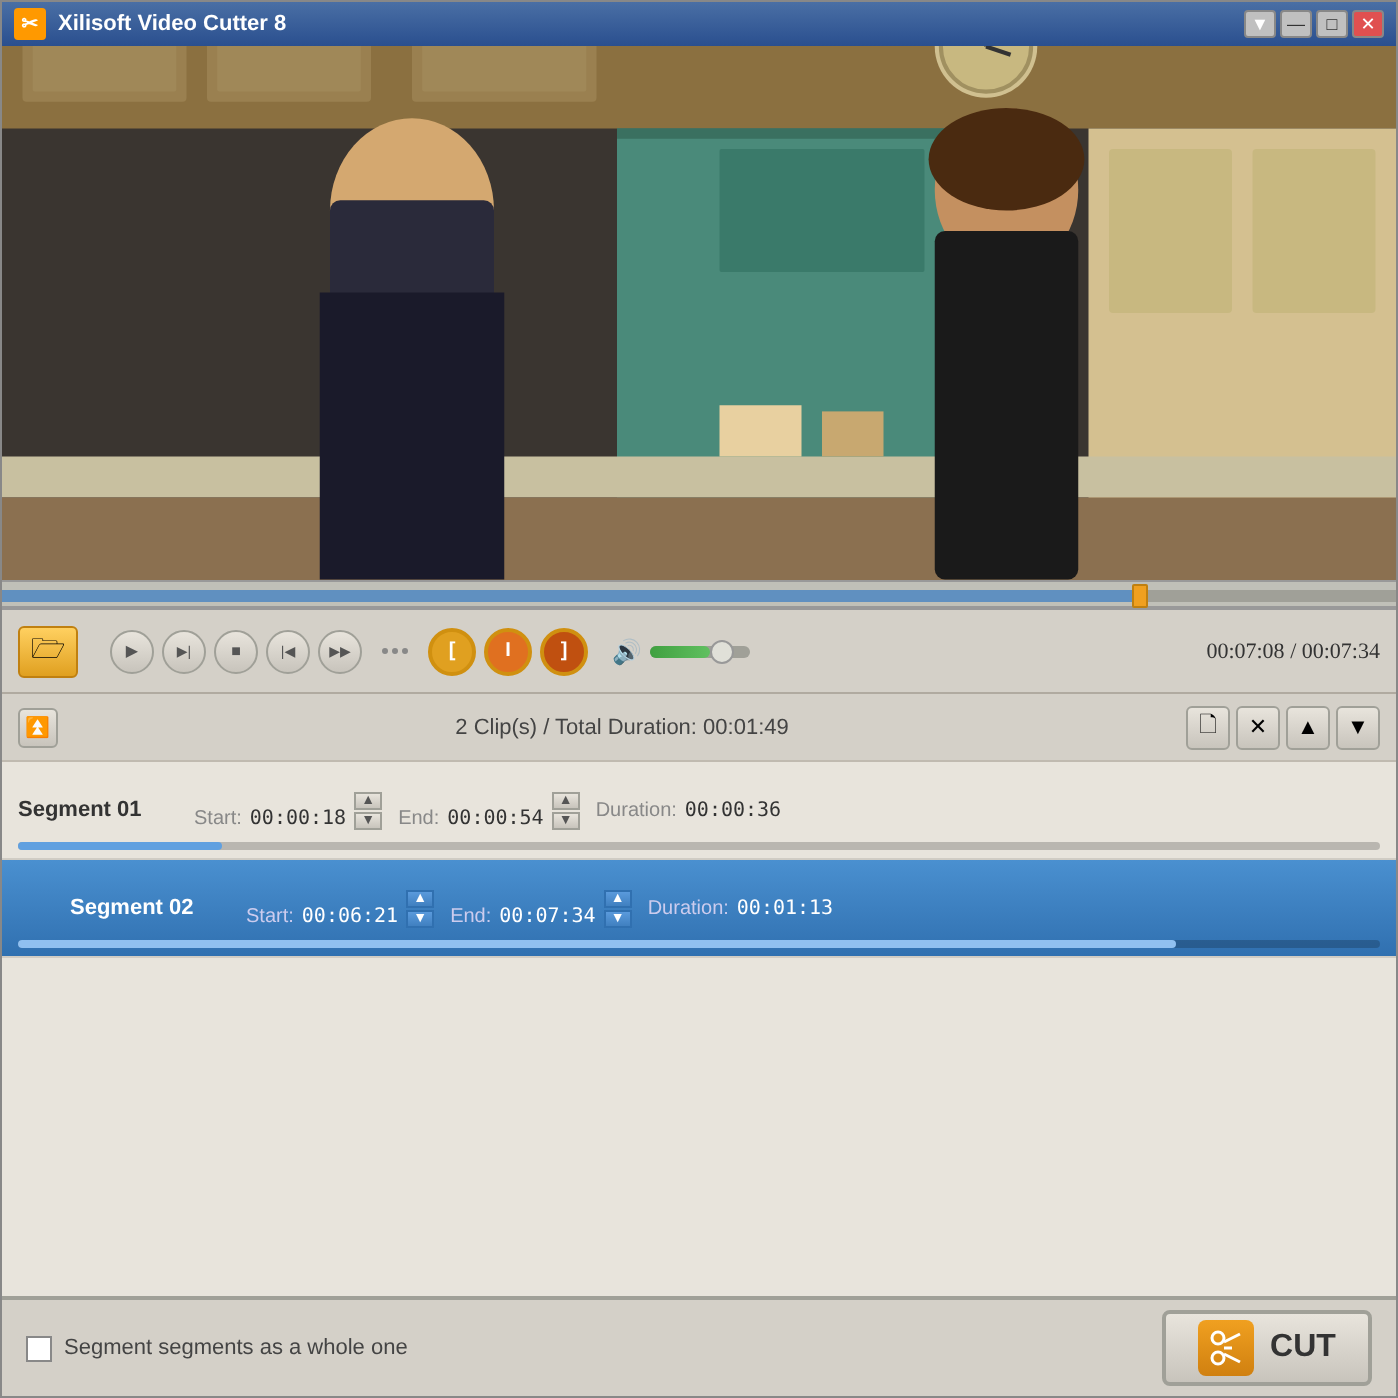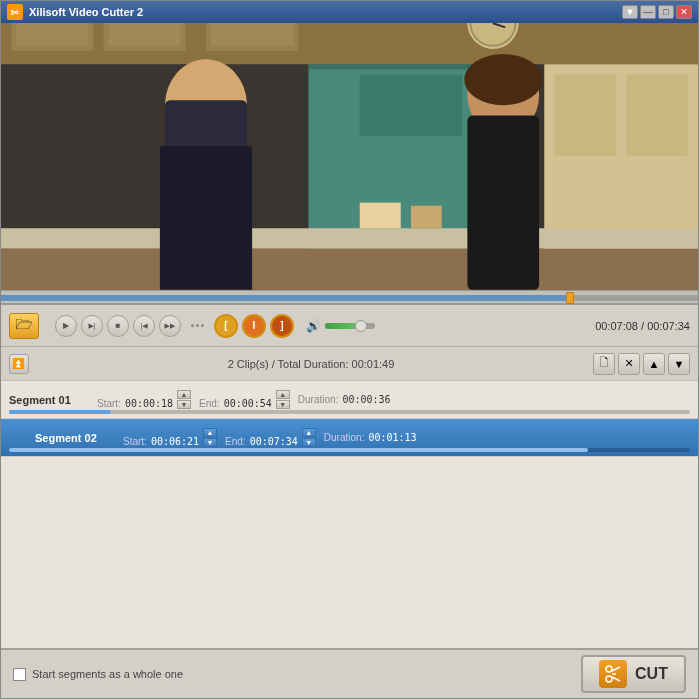--- a/index.html
+++ b/index.html
@@ -222,21 +222,21 @@
       height: 12px;
       background: #e0e0d8;
       border: 1px solid #999;
       border-radius: 6px;
     }
 
     .time-display {
       margin-left: auto;
       font-size: 11px;
       color: #333;
-      font-family: Liberation Sans, sans-serif;
+      font-family: Liberation Serif, serif;
     }
 
     .clips-header {
       height: 34px;
       background: #d4d0c8;
       border-top: 1px solid #b0aaa0;
       display: flex;
       align-items: center;
       padding: 0 8px;
       gap: 8px;
@@ -278,21 +278,21 @@
     }
 
     .segments-list {
       flex: 1;
       background: #e8e4dc;
       overflow-y: auto;
       border-top: 1px solid #c0bab0;
       min-height: 0;
     }
     .segment-row {
-      height: 38px;
+      height: 49px;
       display: flex;
       align-items: center;
       padding: 4px 8px;
       border-bottom: 1px solid #d0ccc4;
       gap: 8px;
       position: relative;
     }
     .segment-row.selected {
       background: linear-gradient(180deg, #4a90d0 0%, #3070b0 100%);
       color: white;
@@ -435,21 +435,21 @@
   </style>
 </head>
 <body>
 
 <div class="window">
 
   <div class="title-bar">
     <div class="title-bar-icon">
       <span>✂</span>
     </div>
-    <span class="title-bar-text">Xilisoft Video Cutter 2</span>
+    <span class="title-bar-text">Xilisoft Video Cutter 8</span>
     <div class="title-bar-controls">
       <div class="title-btn-dropdown">
         <span>▼</span>
       </div>
       <div class="title-btn">
         <span>—</span>
       </div>
       <div class="title-btn">
         <span>□</span>
       </div>
@@ -622,21 +622,21 @@
       <div class="segment-progress">
         <div class="segment-progress-fill" style="width:85%"></div>
       </div>
     </div>
 
   </div>
 
   <div class="bottom-bar">
     <div class="output-checkbox">
       <div class="checkbox"></div>
-      <span class="output-label">Start segments as a whole one</span>
+      <span class="output-label">Segment segments as a whole one</span>
     </div>
     <div class="cut-button">
       <div class="cut-icon">
         <svg width="18" height="18" viewBox="0 0 18 18">
           <circle cx="5" cy="4" r="3" fill="none" stroke="white" stroke-width="1.5"></circle>
           <circle cx="5" cy="14" r="3" fill="none" stroke="white" stroke-width="1.5"></circle>
           <line x1="8" y1="6" x2="16" y2="2" stroke="white" stroke-width="1.5"></line>
           <line x1="8" y1="12" x2="16" y2="16" stroke="white" stroke-width="1.5"></line>
           <line x1="8" y1="9" x2="12" y2="9" stroke="white" stroke-width="1.5"></line>
         </svg>

